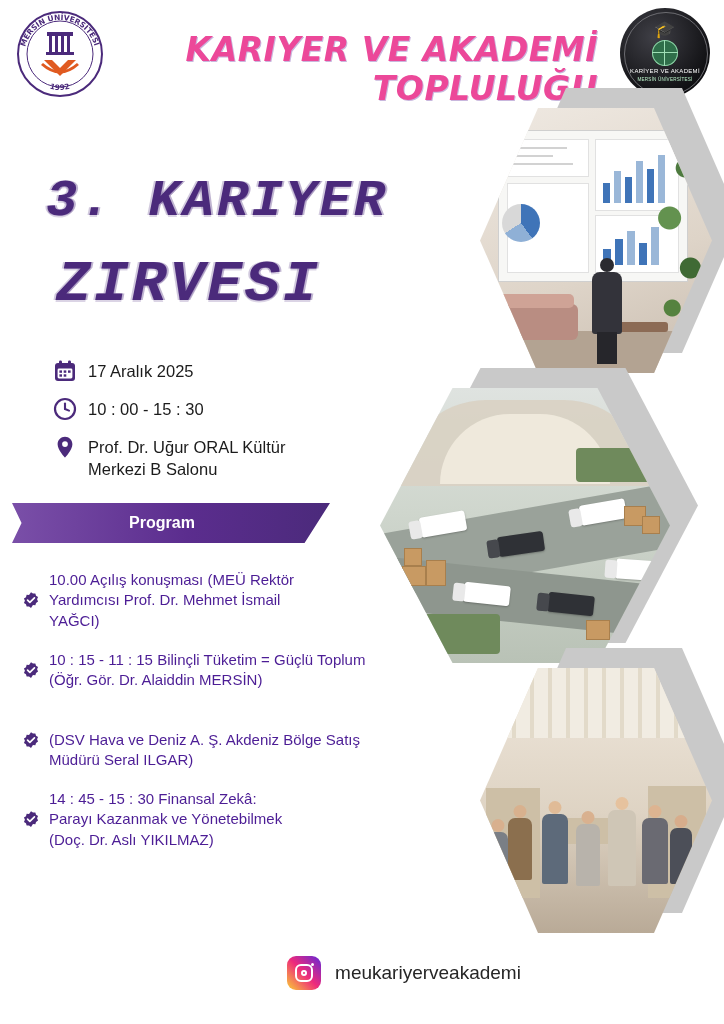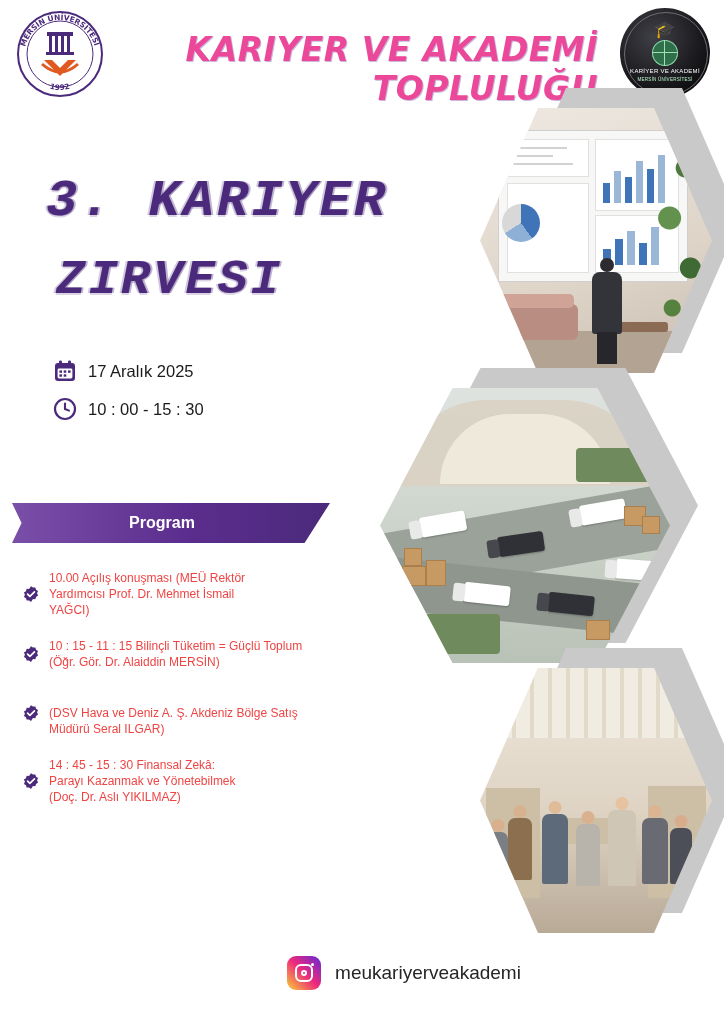--- a/index.html
+++ b/index.html
@@ -136,21 +136,21 @@
        0 2px 0 rgba(75,42,123,0.2);
   }
   .title-1 {
     left: 46px;
     top: 172px;
     font-size: 52px;
   }
   .title-2 {
     left: 56px;
     top: 252px;
-    font-size: 49px;
+    font-size: 58px;
   }
 
   
   .info {
     position: absolute;
     left: 52px;
     top: 358px;
     width: 330px;
   }
   .info-row {
@@ -216,23 +216,23 @@
   }
   .check-icon {
     width: 18px;
     min-width: 18px;
     height: 18px;
     margin-right: 9px;
     color: #4b2a7b;
   }
   .check-icon svg { display: block; }
   .prog-text {
-    font-size: 12px;
+    font-size: 15px;
     line-height: 1.35;
-    color: #ef4444;
+    color: #4c1d95;
   }
 
   
   .hex {
     position: absolute;
     clip-path: polygon(25% 0%, 75% 0%, 100% 50%, 75% 100%, 25% 100%, 0% 50%);
     overflow: hidden;
   }
   .hex-shadow {
     position: absolute;
@@ -511,20 +511,32 @@
       <span class="info-icon">
         <svg width="24" height="24" viewBox="0 0 24 24" aria-hidden="true">
           <circle cx="12" cy="12" r="10" fill="none" stroke="#4b2a7b" stroke-width="2.2"></circle>
           <line x1="12" y1="12" x2="12" y2="6.6" stroke="#4b2a7b" stroke-width="2.1" stroke-linecap="round"></line>
           <line x1="12" y1="12" x2="16" y2="13.6" stroke="#4b2a7b" stroke-width="2.1" stroke-linecap="round"></line>
         </svg>
       </span>
       <span class="info-text">10 : 00 - 15 : 30</span>
     </div>
 
+    <div class="info-row">
+      <span class="info-icon">
+        <svg width="24" height="24" viewBox="0 0 24 24" aria-hidden="true">
+          <path d="M12 1.8c-4.1 0-7.4 3.3-7.4 7.4C4.6 15 12 22.6 12 22.6S19.4 15 19.4 9.2c0-4.1-3.3-7.4-7.4-7.4z" fill="#4b2a7b"></path>
+          <circle cx="12" cy="9.1" r="2.9" fill="#ffffff"></circle>
+        </svg>
+      </span>
+      <span class="info-text">
+        <span>Prof. Dr. Uğur ORAL Kültür</span><br>
+        <span>Merkezi B Salonu</span>
+      </span>
+    </div>
   </div>
 
   <div class="program-banner">
     <div class="shape"></div>
     <div class="label">Program</div>
   </div>
 
   <div class="program-list">
 
     <div class="prog-item">

